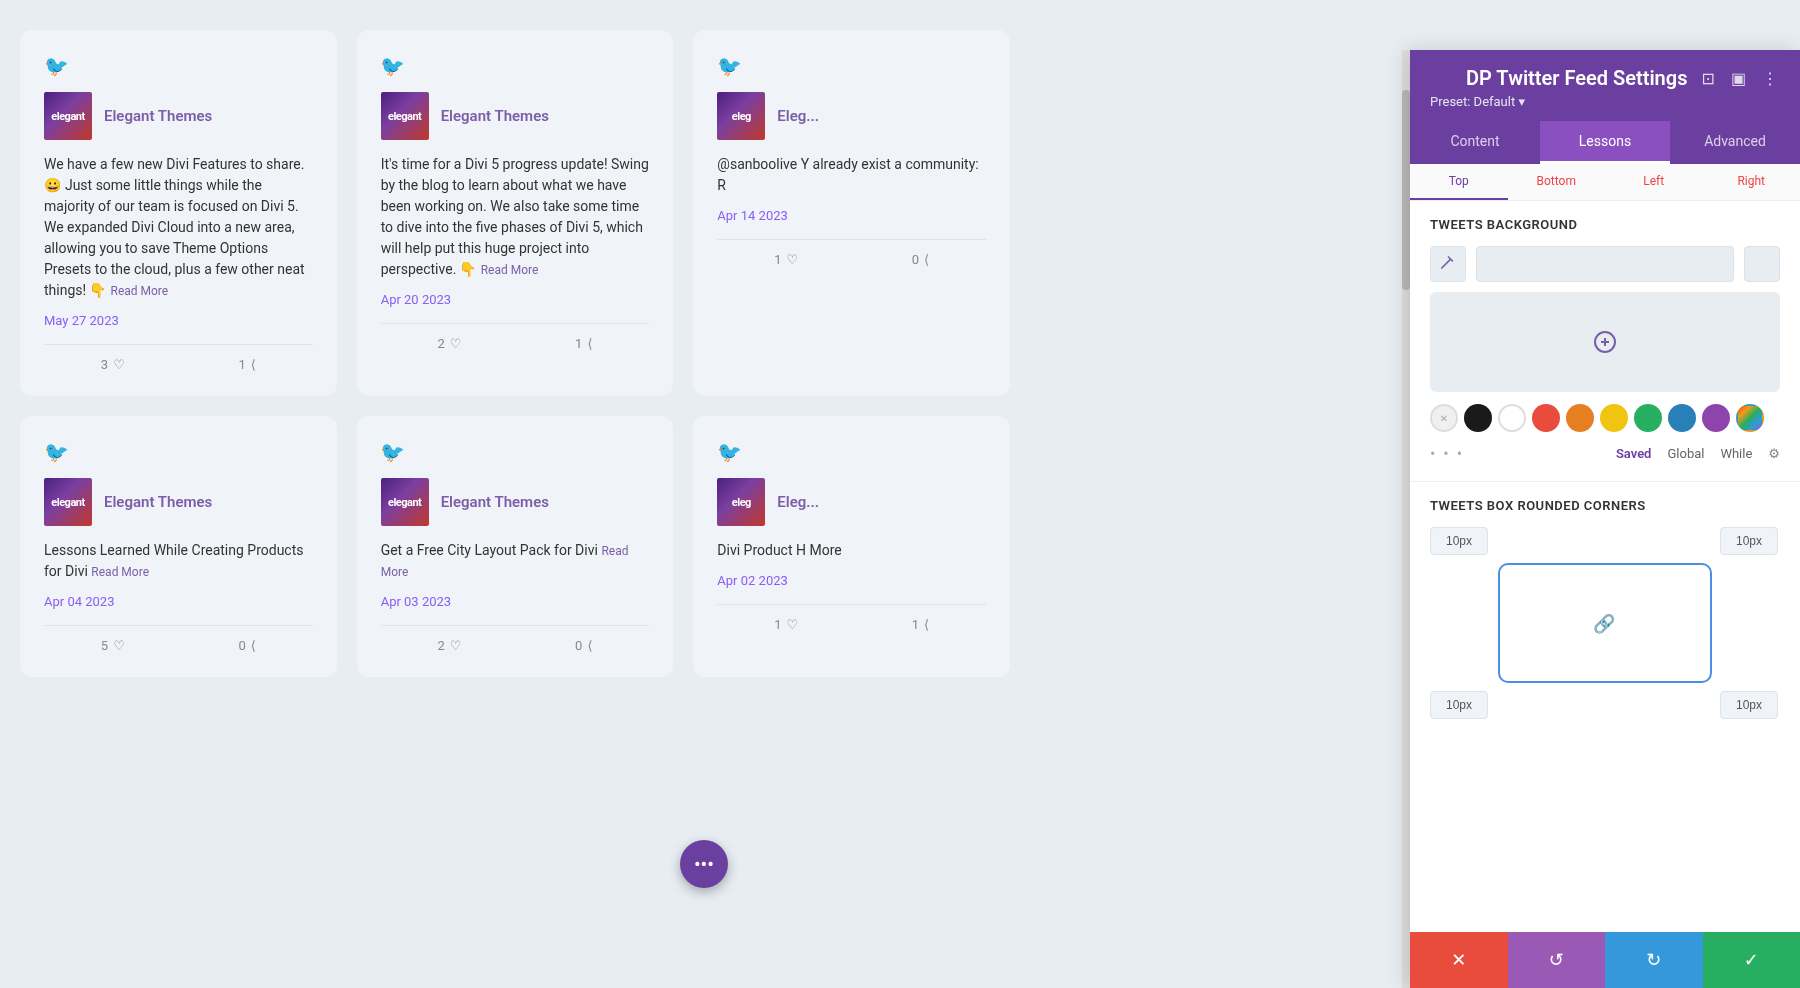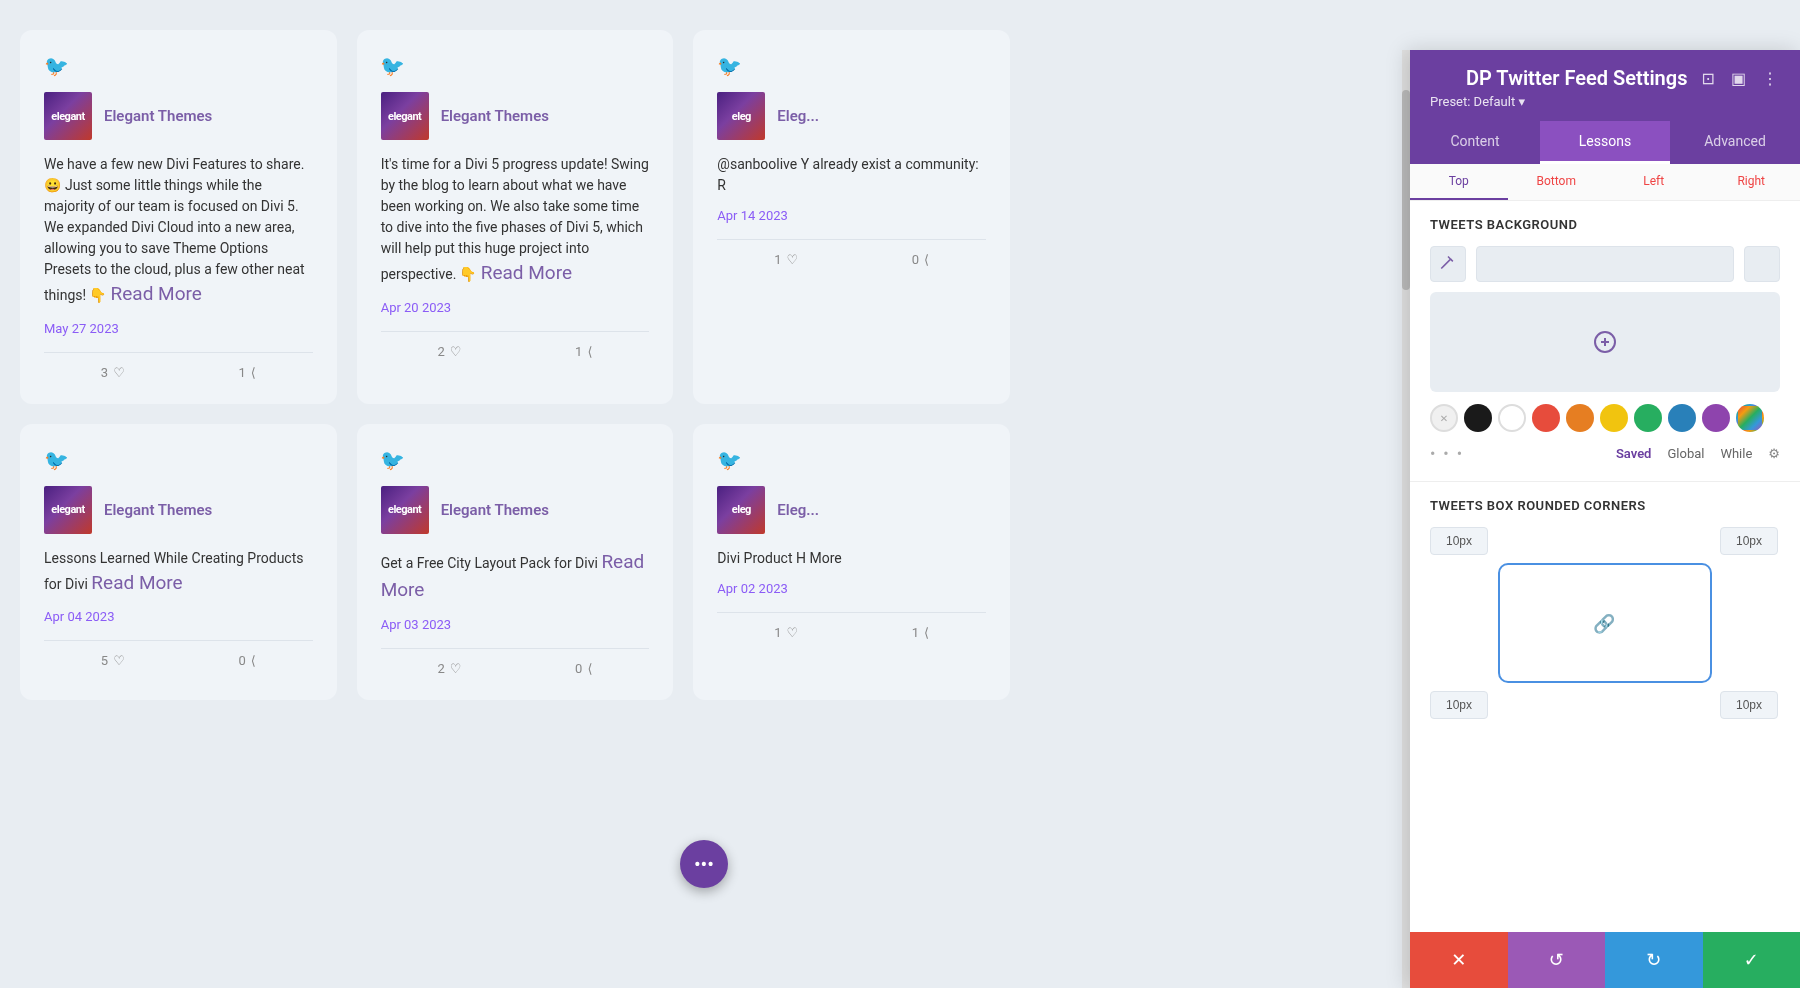--- a/index.html
+++ b/index.html
@@ -75,21 +75,21 @@
     .tweet-body {
       font-size: 14px;
       color: #333;
       line-height: 1.5;
       margin-bottom: 12px;
     }
 
     .read-more-link {
       color: #7b5ea7;
       text-decoration: none;
-      font-size: 19px;
+      font-size: 12px;
     }
 
     .tweet-date {
       color: #8b5cf6;
       font-size: 13px;
       margin-bottom: 16px;
     }
 
     .tweet-actions {
       display: flex;

